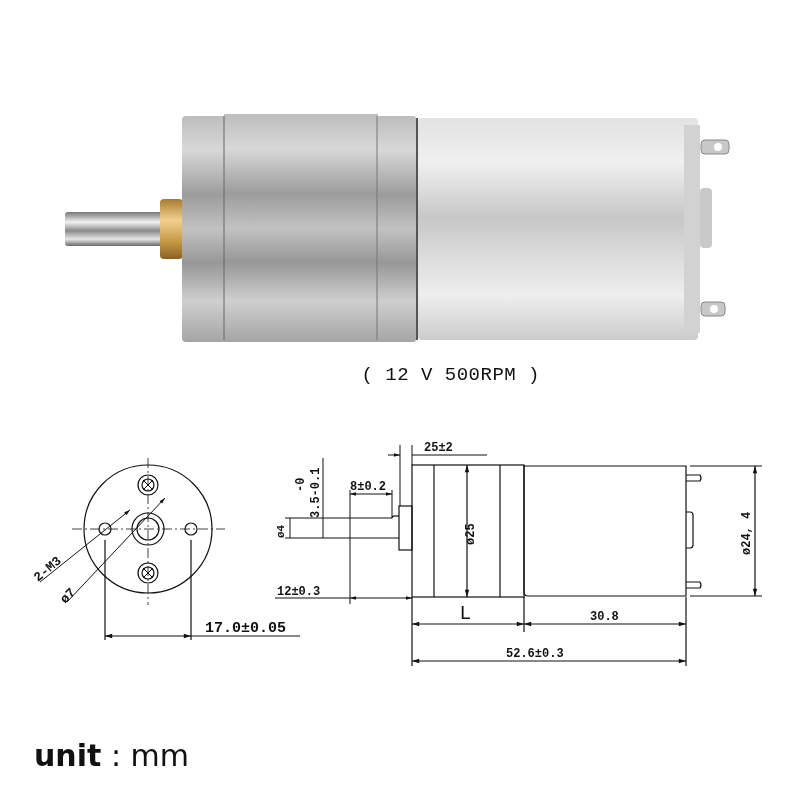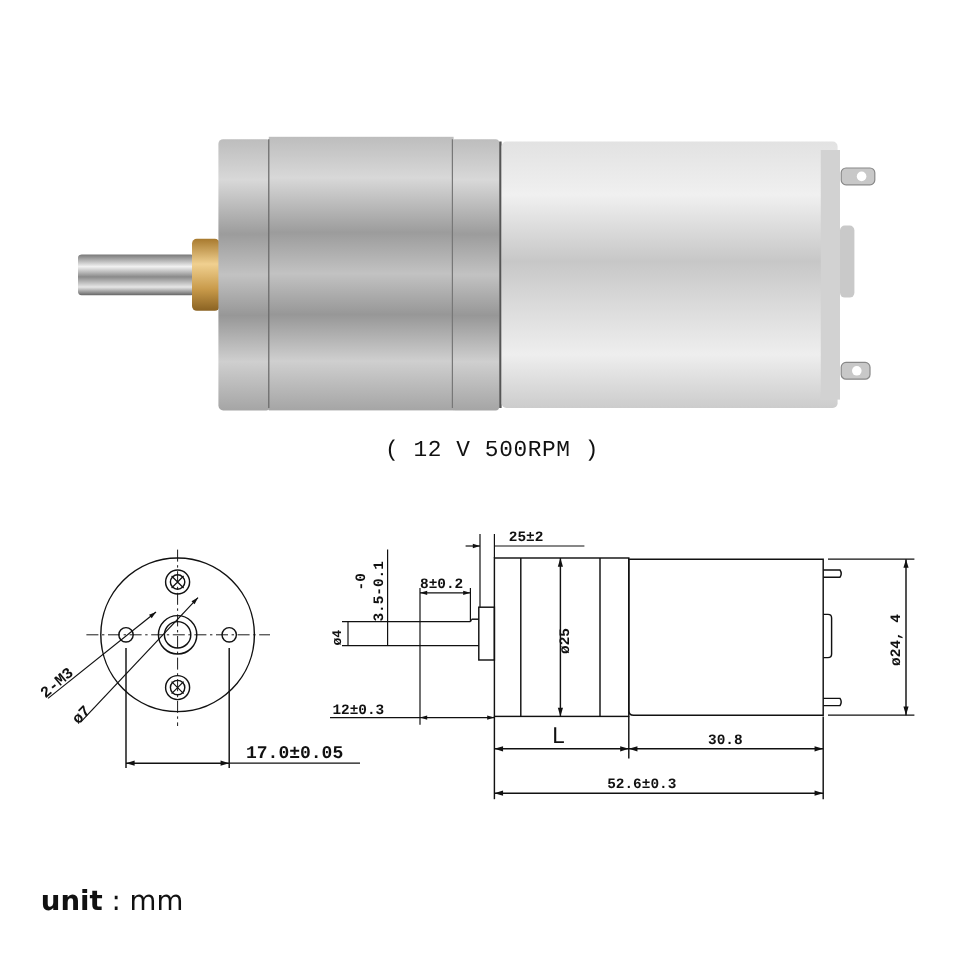--- a/index.html
+++ b/index.html
@@ -1,20 +1,20 @@
 <!DOCTYPE html>
 <html><head>
 <meta charset="utf-8">
 <style>
   html, body { margin: 0; padding: 0; background: #ffffff; }
   body { width: 800px; height: 800px; position: relative; overflow: hidden; font-family: "DejaVu Serif", serif; }
   .photo { position: absolute; left: 0; top: 0; width: 800px; height: 360px; }
-  .caption { position: absolute; left: 280px; top: 364px; width: 260px; text-align: center; font-family: "Liberation Mono", "DejaVu Sans Mono", monospace; font-size: 19px; color: #111; letter-spacing: 0.5px; white-space: pre; }
+  .caption { position: absolute; left: 280px; top: 364px; width: 260px; text-align: right; font-family: "Liberation Mono", "DejaVu Sans Mono", monospace; font-size: 19px; color: #111; letter-spacing: 0.5px; white-space: pre; }
   .drawing { position: absolute; left: 0; top: 420px; width: 800px; height: 280px; }
-  .unit { position: absolute; left: 34px; top: 738px; font-family: "DejaVu Sans", sans-serif; font-size: 23px; color: #111; }
+  .unit { position: absolute; left: 34px; top: 738px; font-family: "DejaVu Sans", sans-serif; font-size: 30px; color: #111; }
   .unit b { font-weight: bold; }
   .dimtext { font-family: "Liberation Mono", "DejaVu Sans Mono", monospace; font-weight: bold; fill: #111; }
 </style>
 </head>
 <body>
 
 <svg class="photo" viewBox="0 0 800 360" xmlns="http://www.w3.org/2000/svg">
   <defs>
     <linearGradient id="gbox" x1="0" y1="0" x2="0" y2="1">
       <stop offset="0" stop-color="#bdbdbd"></stop>

